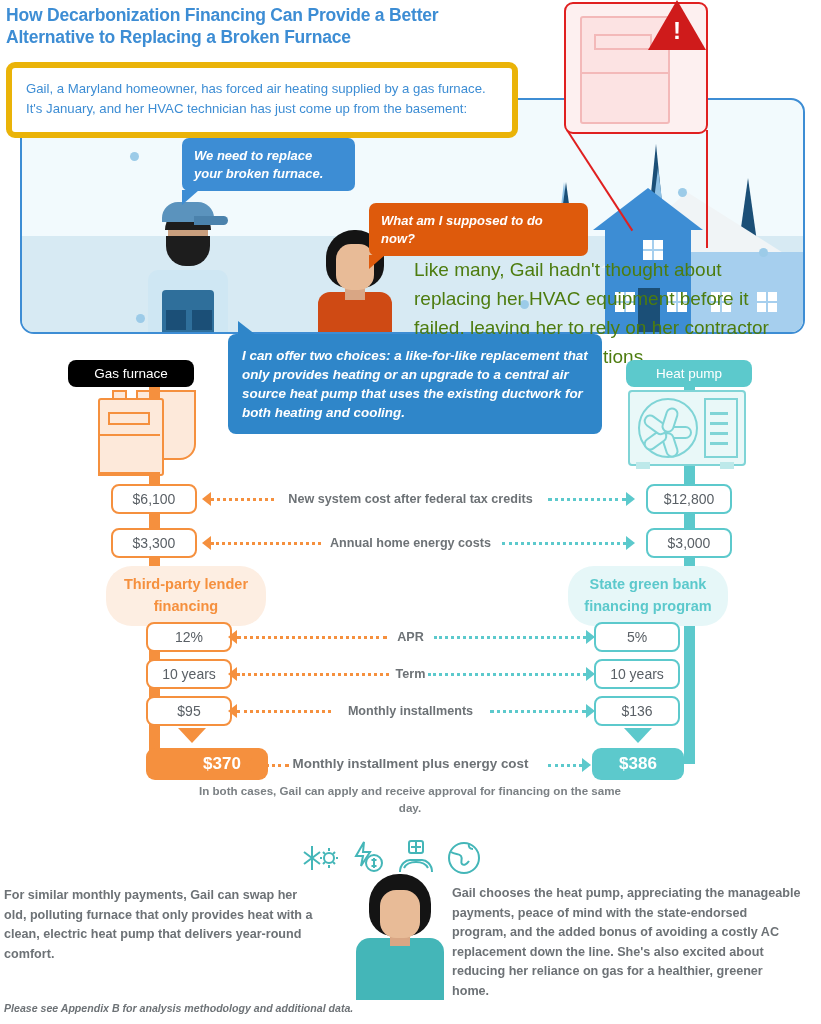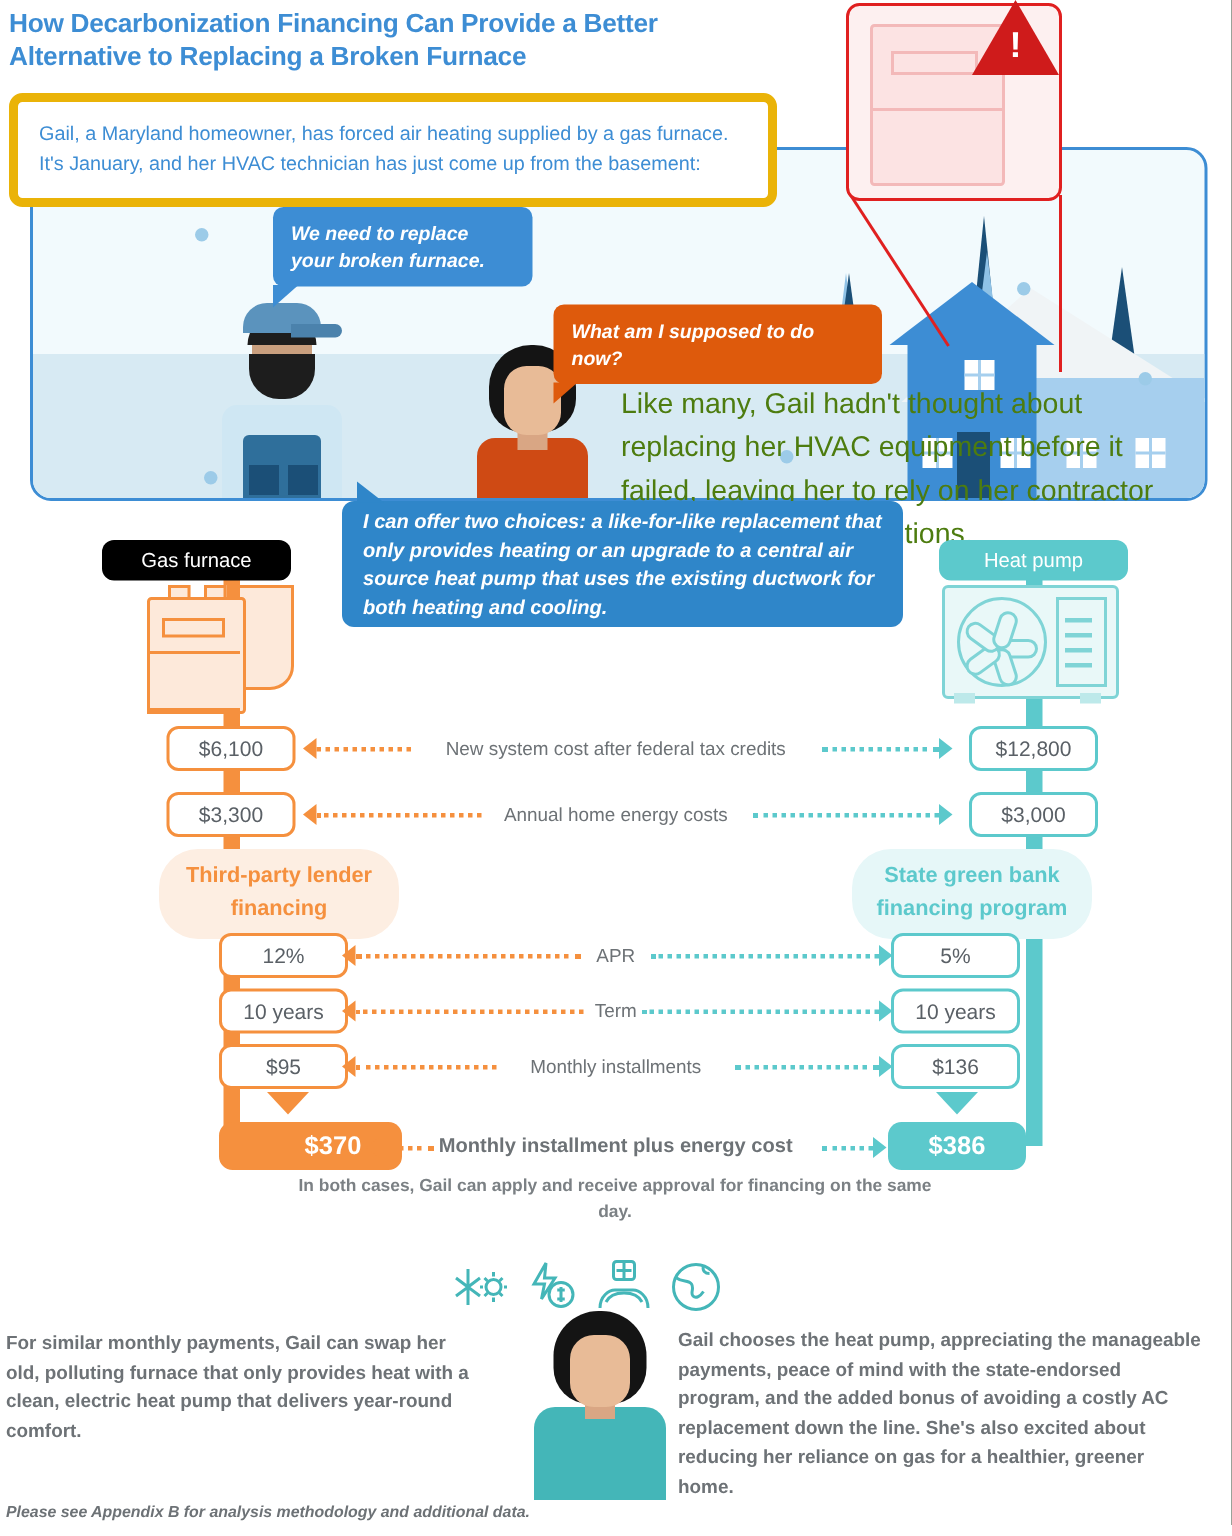--- a/index.html
+++ b/index.html
@@ -83,21 +83,21 @@
   .bub1{left:182px;top:138px;width:173px;}
   .bub1 .bub-tail{left:-0px;bottom:-14px;border-top:15px solid #3d8dd4;border-right:17px solid transparent;}
   .bub2{left:369px;top:203px;width:219px;}
   .bub2 .bub-tail{left:0px;bottom:-13px;border-top:14px solid #de5a0c;border-right:16px solid transparent;}
 
   .narr{position:absolute;left:414px;top:256px;width:380px;color:#4d7c0f;font-size:19px;
         line-height:1.52;}
 
   
   .bub3{position:absolute;left:228px;top:334px;width:374px;background:#2f86c9;color:#fff;
-        border-radius:8px;padding:4px 14px;box-sizing:border-box;font-style:italic;
+        border-radius:8px;padding:12px 14px;box-sizing:border-box;font-style:italic;
         font-weight:bold;font-size:13.4px;line-height:1.42;}
   .bub3 .bub-tail{left:10px;top:-13px;border-bottom:14px solid #2f86c9;border-right:18px solid transparent;}
 
   .spine{position:absolute;top:386px;width:11px;}
   .spine.l{left:149px;background:#f5903e;}
   .spine.r{left:684px;background:#5cc9cc;}
 
   .hdr-pill{position:absolute;top:360px;width:126px;height:27px;border-radius:8px;color:#fff;
             font-size:13.5px;text-align:center;line-height:27px;}
   .hdr-pill.l{left:68px;background:#000000;}
@@ -120,21 +120,21 @@
   .hp-grill{position:absolute;left:76px;top:8px;width:30px;height:56px;border:2px solid #7fd4d6;}
   .hp-gl{position:absolute;left:82px;width:18px;height:3px;background:#7fd4d6;}
   .hp-foot{position:absolute;top:72px;width:14px;height:7px;background:#bde9ea;}
 
   
   .row{position:absolute;left:0;width:821px;height:30px;}
   .val{position:absolute;width:86px;height:30px;box-sizing:border-box;border-radius:8px;
        background:#fff;text-align:center;line-height:26px;font-size:14px;}
   .val.l{left:111px;border:2px solid #f5903e;color:#5a6066;}
   .val.r{left:646px;border:2px solid #5cc9cc;color:#5a6066;}
-  .rlabel{position:absolute;left:0;width:821px;text-align:center;font-size:12.6px;font-weight:normal;
+  .rlabel{position:absolute;left:0;width:821px;text-align:center;font-size:12.6px;font-weight:bold;
           color:#6d7276;line-height:30px;}
 
   .dline{position:absolute;height:0;border-top:3px dotted #f5903e;top:14px;}
   .dline.r{border-top-color:#5cc9cc;}
   .arr{position:absolute;top:8px;width:0;height:0;}
   .arr.l{border-right:9px solid #f5903e;border-top:7px solid transparent;border-bottom:7px solid transparent;}
   .arr.r{border-left:9px solid #5cc9cc;border-top:7px solid transparent;border-bottom:7px solid transparent;}
 
   
   .cloud{position:absolute;width:160px;padding:8px 6px;box-sizing:border-box;text-align:center;

